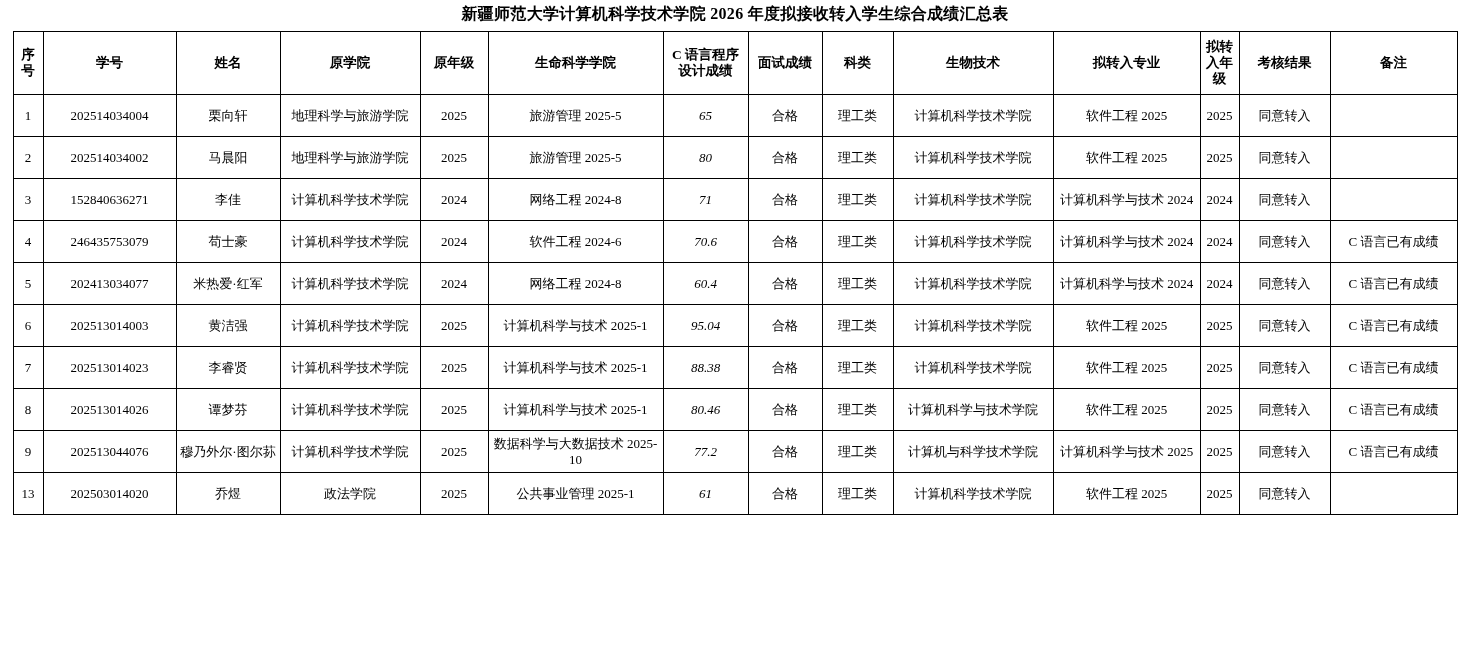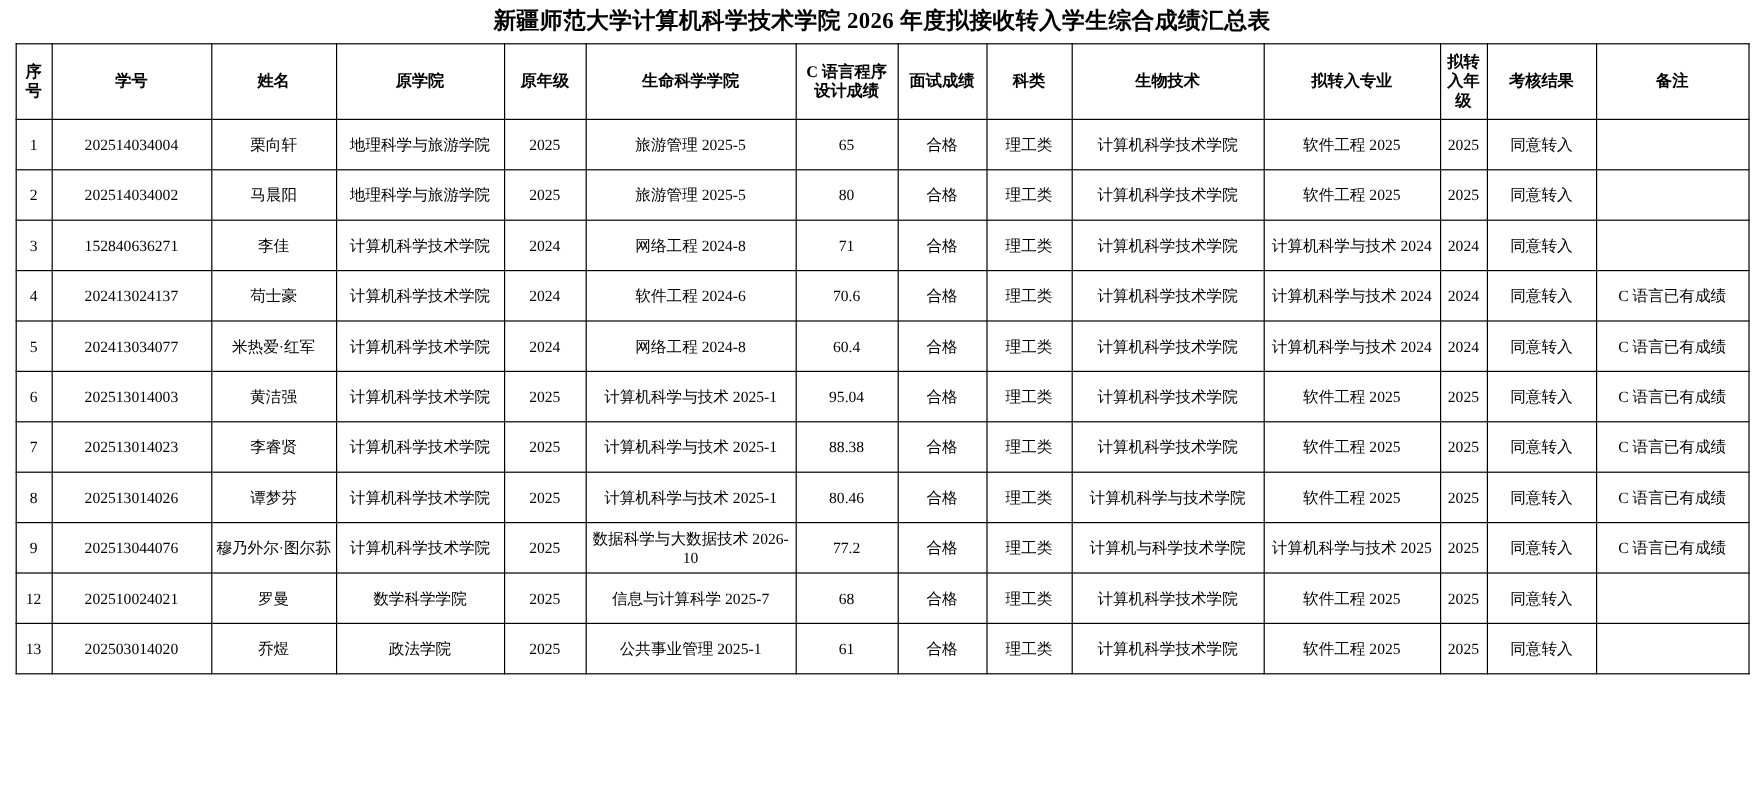--- a/index.html
+++ b/index.html
@@ -16,21 +16,21 @@
   }
   .page {
     width: 1470px;
     height: 654px;
     position: relative;
     box-sizing: border-box;
     padding: 0 8px;
   }
   .doc-title {
     text-align: center;
-    font-size: 19px;
+    font-size: 16px;
     font-weight: bold;
     letter-spacing: 0.3px;
     padding: 4px 0 6px 0;
     font-family: "Liberation Serif", "DejaVu Serif", serif;
   }
   table.grid {
     border-collapse: collapse;
     width: 1205px;
     margin: 0 auto;
     table-layout: fixed;
@@ -57,20 +57,21 @@
   }
   td.seq, td.sid {
     font-size: 12.5px;
   }
   td.name {
     font-size: 14px;
     margin-top: 31px;
   }
   td.score {
     font-size: 13px;
+    font-style: italic;
   }
   td.remark {
     font-size: 11.5px;
   }
   td.yeartight {
     font-size: 12.5px;
     line-height: 1.1;
   }
   
   col.c-seq    { width: 30px; }
@@ -175,21 +176,21 @@
         <td>合格</td>
         <td>理工类</td>
         <td>计算机科学技术学院</td>
         <td>计算机科学与技术 2024</td>
         <td class="yeartight">2024</td>
         <td>同意转入</td>
         <td class="remark"></td>
       </tr>
       <tr>
         <td class="seq">4</td>
-        <td class="sid">202413024137</td>
+        <td class="sid">246435753079</td>
         <td class="name">苟士豪</td>
         <td>计算机科学技术学院</td>
         <td>2024</td>
         <td>软件工程 2024-6</td>
         <td class="score">70.6</td>
         <td>合格</td>
         <td>理工类</td>
         <td>计算机科学技术学院</td>
         <td>计算机科学与技术 2024</td>
         <td class="yeartight">2024</td>
@@ -259,45 +260,29 @@
         <td class="yeartight">2025</td>
         <td>同意转入</td>
         <td class="remark">C 语言已有成绩</td>
       </tr>
       <tr>
         <td class="seq">9</td>
         <td class="sid">202513044076</td>
         <td class="name">穆乃外尔·图尔荪</td>
         <td>计算机科学技术学院</td>
         <td>2025</td>
-        <td>数据科学与大数据技术 2026-10</td>
+        <td>数据科学与大数据技术 2025-10</td>
         <td class="score">77.2</td>
         <td>合格</td>
         <td>理工类</td>
         <td>计算机与科学技术学院</td>
         <td>计算机科学与技术 2025</td>
         <td class="yeartight">2025</td>
         <td>同意转入</td>
         <td class="remark">C 语言已有成绩</td>
-      </tr>
-      <tr>
-        <td class="seq">12</td>
-        <td class="sid">202510024021</td>
-        <td class="name">罗曼</td>
-        <td>数学科学学院</td>
-        <td>2025</td>
-        <td>信息与计算科学 2025-7</td>
-        <td class="score">68</td>
-        <td>合格</td>
-        <td>理工类</td>
-        <td>计算机科学技术学院</td>
-        <td>软件工程 2025</td>
-        <td class="yeartight">2025</td>
-        <td>同意转入</td>
-        <td class="remark"></td>
       </tr>
       <tr>
         <td class="seq">13</td>
         <td class="sid">202503014020</td>
         <td class="name">乔煜</td>
         <td>政法学院</td>
         <td>2025</td>
         <td>公共事业管理 2025-1</td>
         <td class="score">61</td>
         <td>合格</td>

